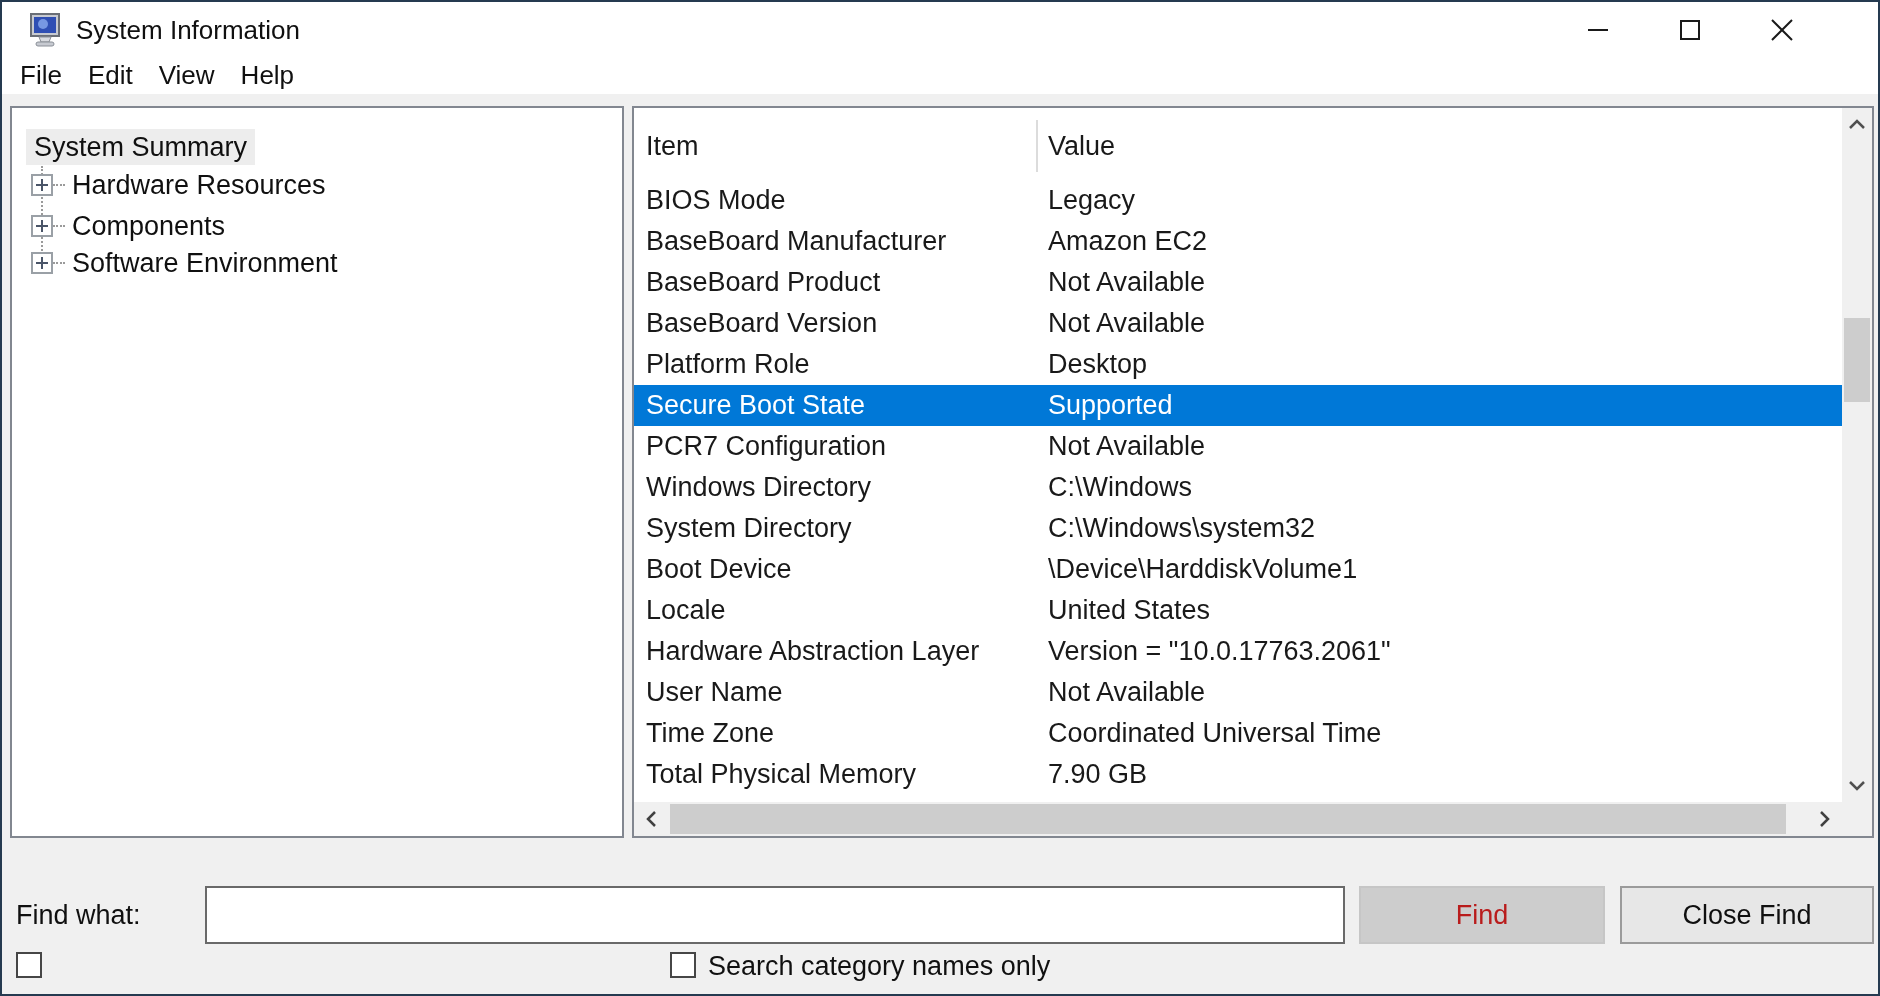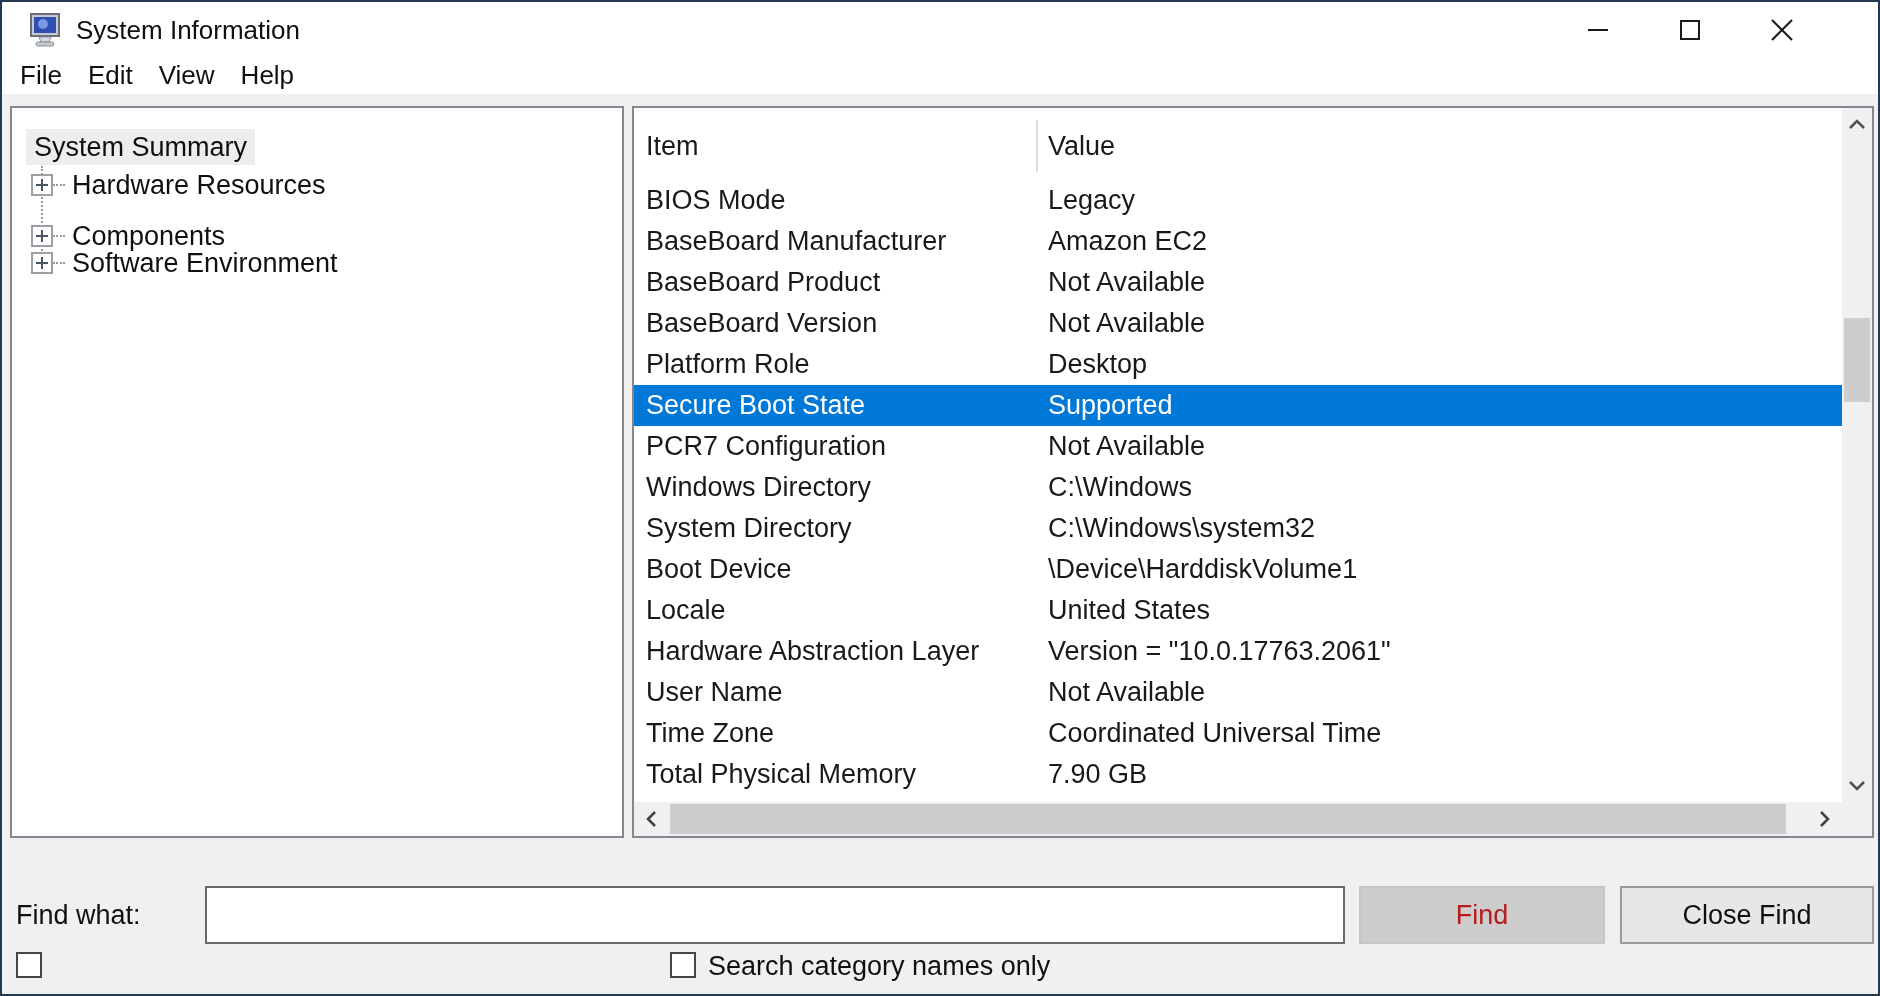--- a/index.html
+++ b/index.html
@@ -124,21 +124,21 @@
 
   <div class="pane left-pane">
     <div class="tree-root">System Summary</div>
     <div class="tree-vline"></div>
     <div>
         <div class="tree-item" style="top: 58px;">
           <div class="expander"></div>
           <div class="tree-stub"></div>
           <div class="tree-label">Hardware Resources</div>
         </div>
-        <div class="tree-item" style="top: 109px;">
+        <div class="tree-item" style="top: 99px;">
           <div class="expander"></div>
           <div class="tree-stub"></div>
           <div class="tree-label">Components</div>
         </div>
         <div class="tree-item" style="top: 136px;">
           <div class="expander"></div>
           <div class="tree-stub"></div>
           <div class="tree-label">Software Environment</div>
         </div>
       </div>

